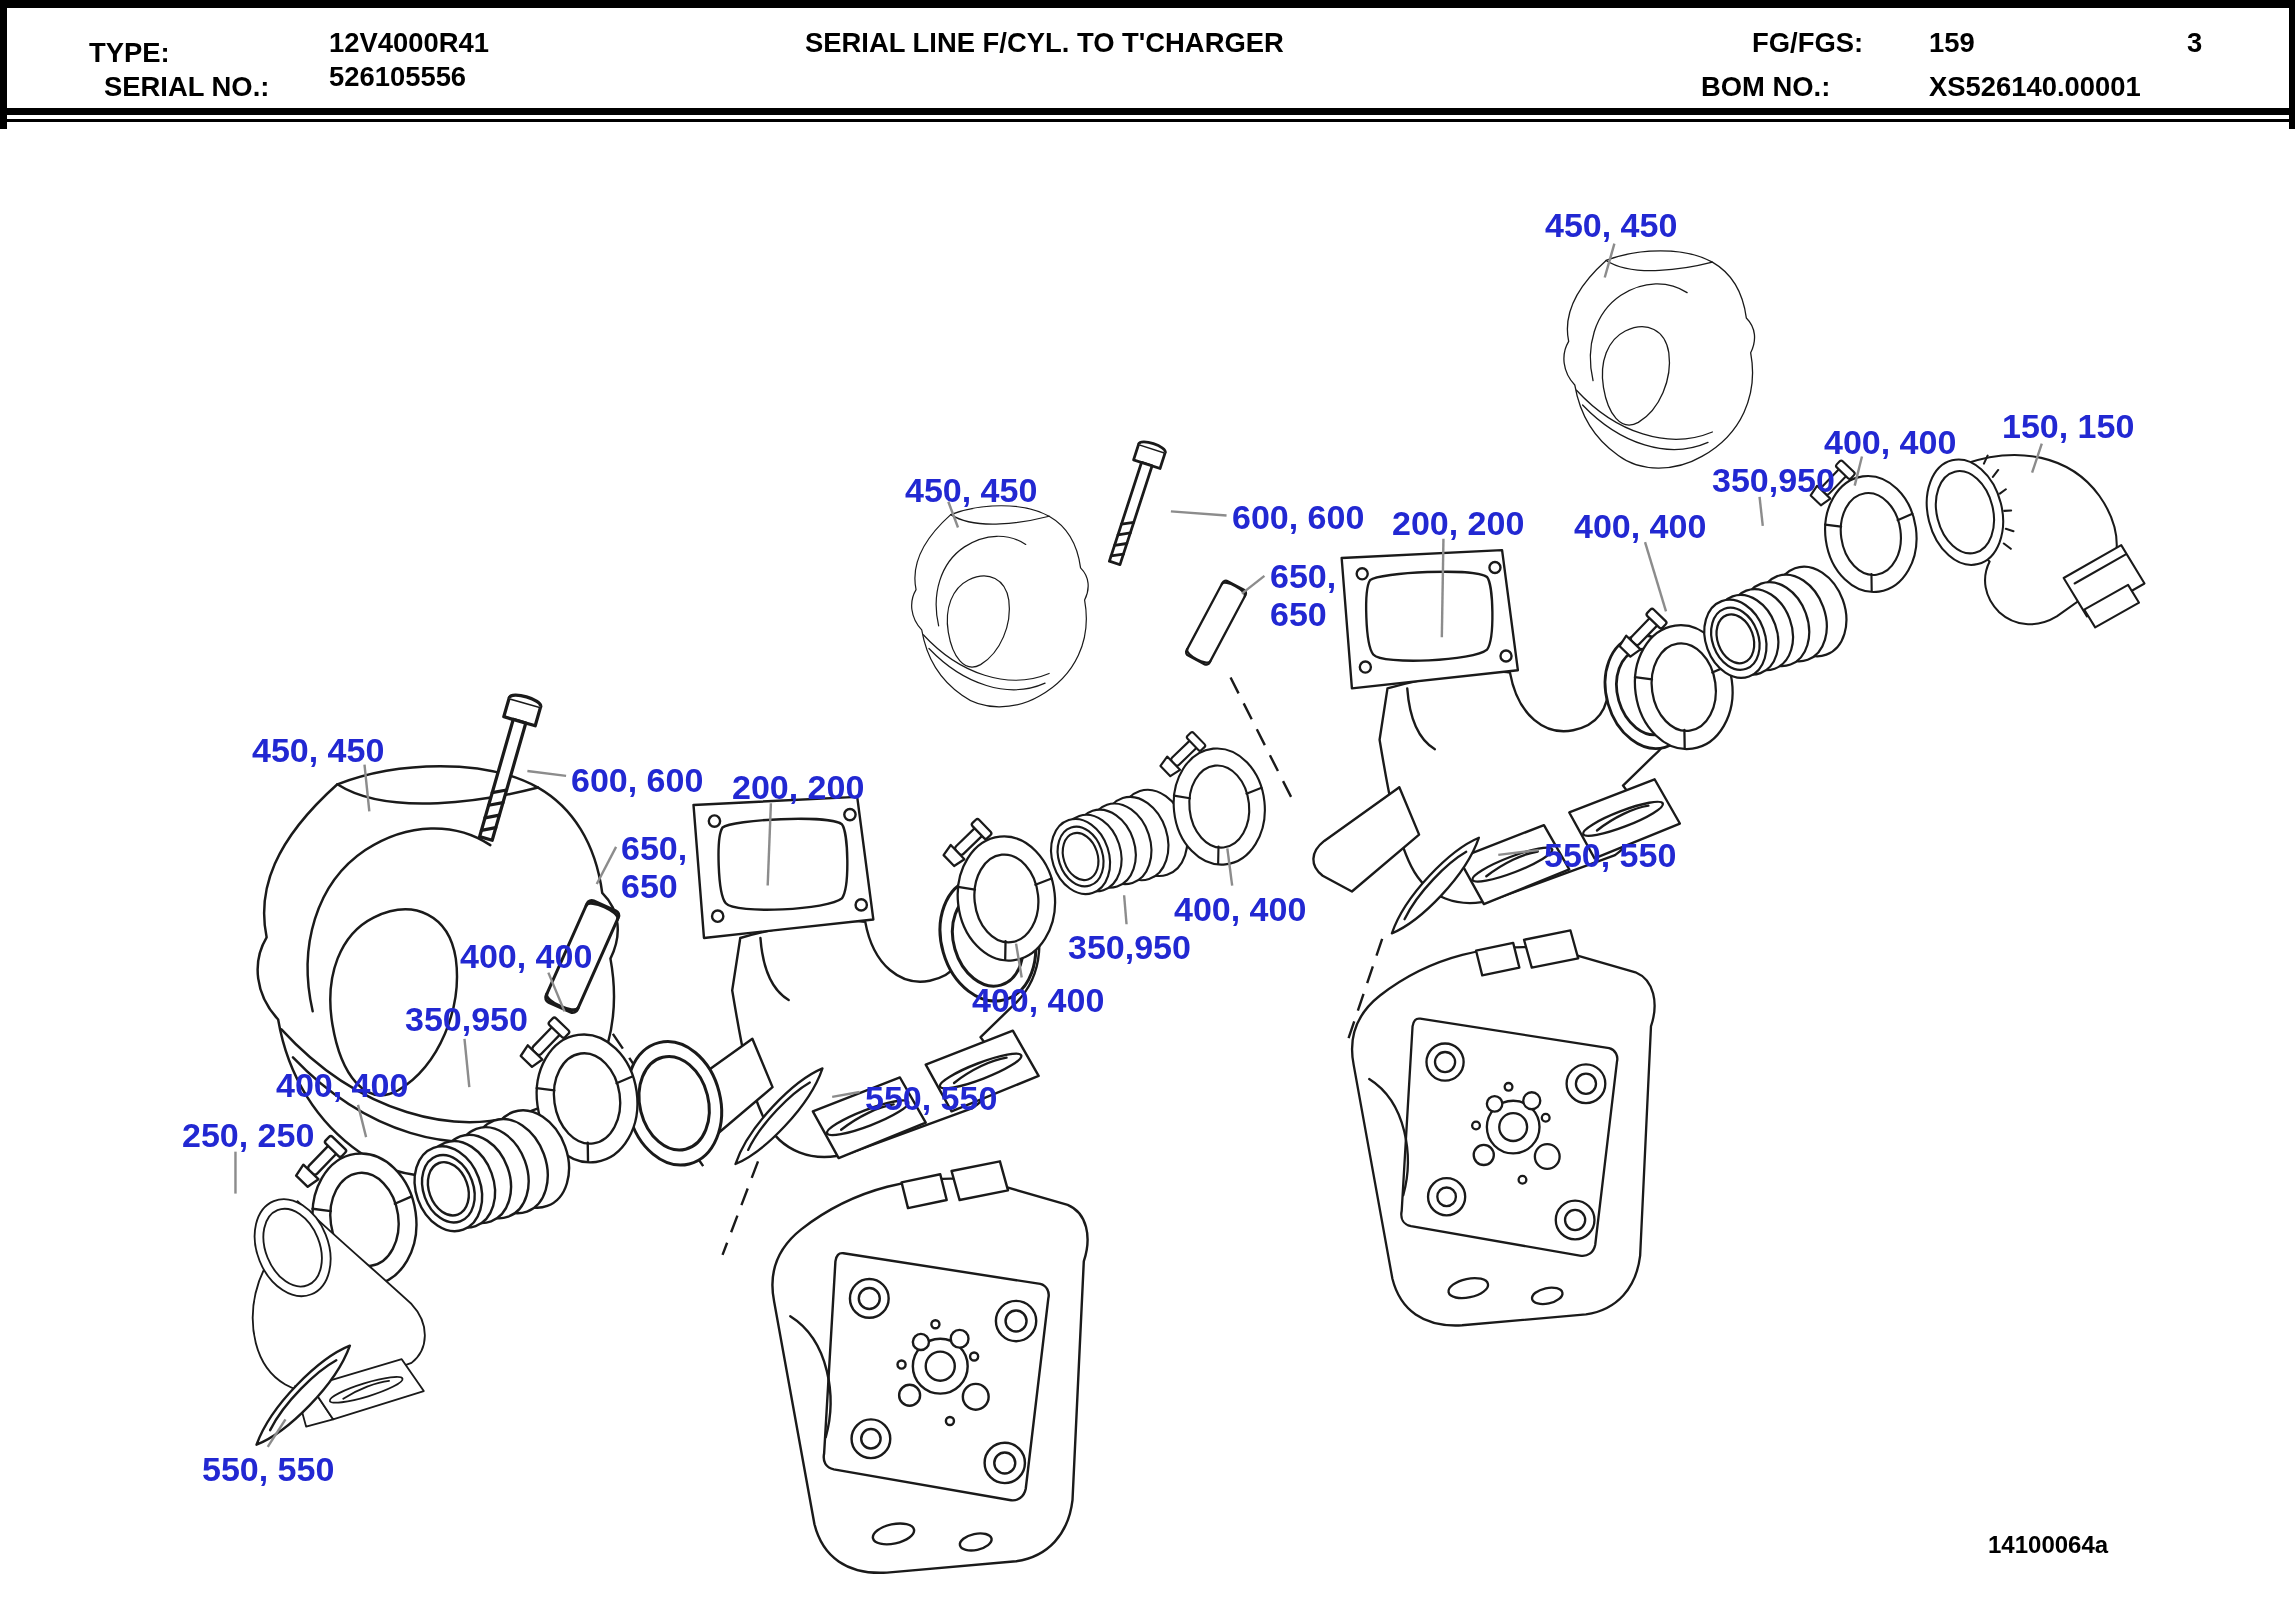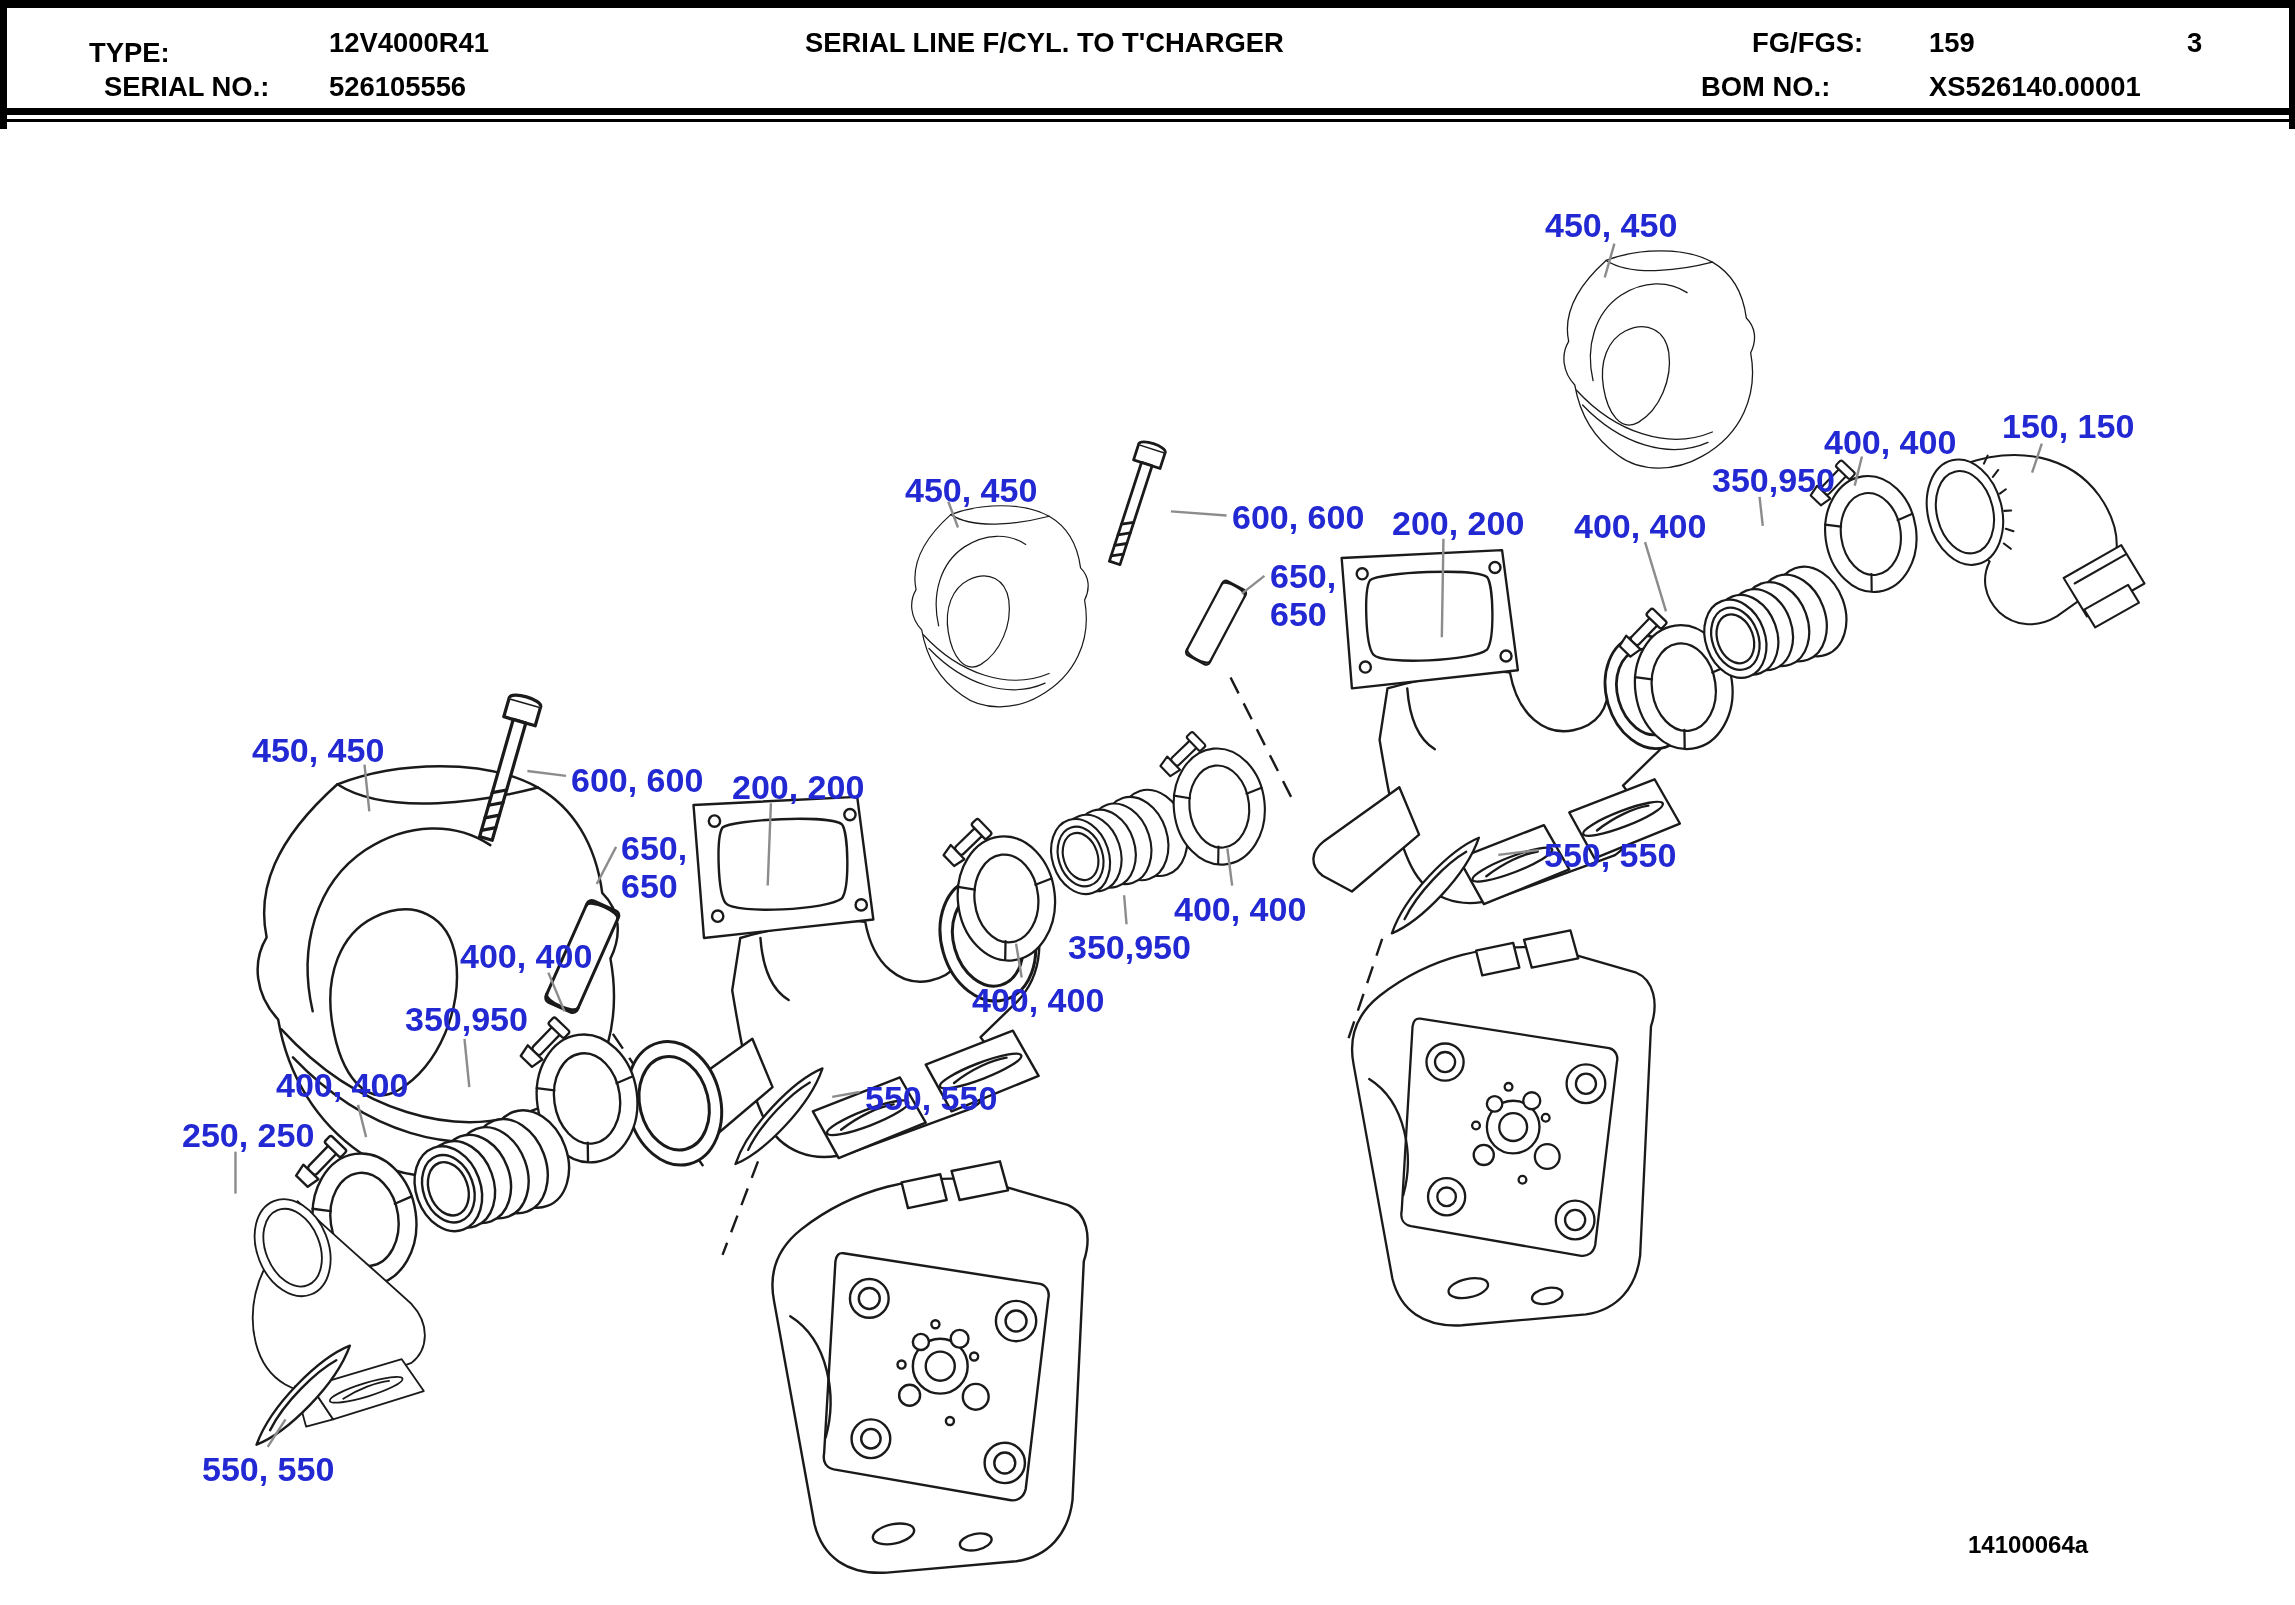--- a/index.html
+++ b/index.html
@@ -12,39 +12,39 @@
   .hdr{position:absolute;font-weight:bold;font-size:27.4px;color:#000;white-space:nowrap;}
   .rule1{position:absolute;left:0;top:108px;width:2295px;height:6.5px;background:#000;}
   .rule2{position:absolute;left:0;top:119px;width:2295px;height:3.2px;background:#000;}
   
   #figure{position:absolute;left:0;top:129px;width:2295px;height:1476px;}
   #art{position:absolute;left:0;top:-129px;width:2295px;height:1605px;}
   .co{
     position:absolute;color:#2228d2;font-size:34px;font-weight:bold;
     line-height:1.12;white-space:pre-line;letter-spacing:0px;
   }
-  .dn{position:absolute;color:#000;font-size:24px;font-weight:bold;white-space:nowrap;}
+  .dn{position:absolute;color:#000;font-size:24px;font-weight:bold;white-space:nowrap;margin-left:20px;}
   
   svg *{vector-effect:none;}
   .ln{stroke:#1a1a1a;stroke-width:3;fill:none;stroke-linecap:round;stroke-linejoin:round;}
   .fw{stroke:#1a1a1a;stroke-width:3;fill:#ffffff;stroke-linejoin:round;}
   .leader{stroke:#8c8c8c;stroke-width:3;fill:none;}
   .dash{stroke:#1a1a1a;stroke-width:3;fill:none;stroke-dasharray:22 14;}
 </style>
 </head>
 <body>
 
 <div class="edge" style="left:0;top:0;width:2295px;height:8px"></div>
 <div class="edge" style="left:0;top:0;width:6.5px;height:129px"></div>
 <div class="edge" style="left:2289px;top:0;width:6.5px;height:129px"></div>
 
 <div class="hdr" style="left:89px;top:37px">TYPE:</div>
 <div class="hdr" style="left:329px;top:27.4px">12V4000R41</div>
 <div class="hdr" style="left:104px;top:71px">SERIAL NO.:</div>
-<div class="hdr" style="left:329px;top:71px">526105556</div>
+<div class="hdr" style="left:329px;top:61px">526105556</div>
 <div class="hdr" style="left:805px;top:27.4px">SERIAL LINE F/CYL. TO T'CHARGER</div>
 <div class="hdr" style="left:1752px;top:27.4px">FG/FGS:</div>
 <div class="hdr" style="left:1929px;top:27.4px">159</div>
 <div class="hdr" style="left:2187px;top:27.4px">3</div>
 <div class="hdr" style="left:1701px;top:71px">BOM NO.:</div>
 <div class="hdr" style="left:1929px;top:71px">XS526140.00001</div>
 <div class="rule1"></div>
 <div class="rule2"></div>
 
 <div id="figure">

